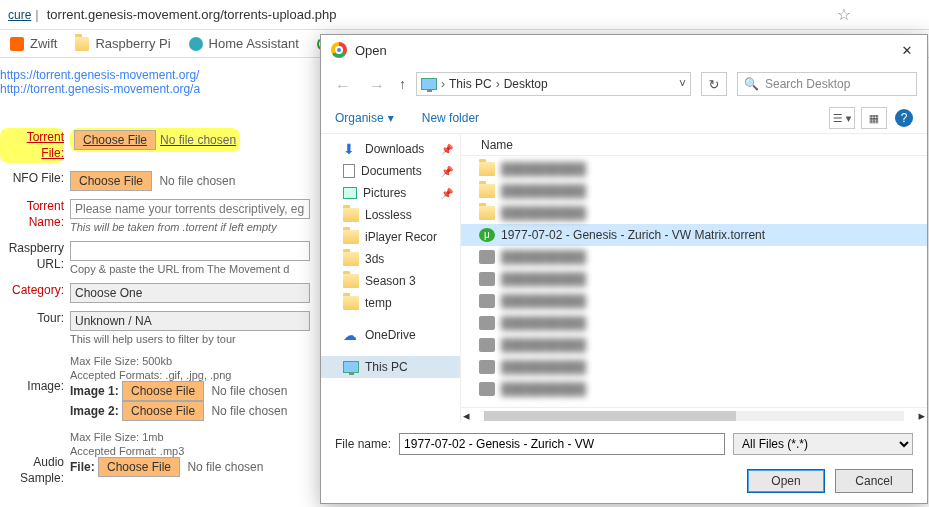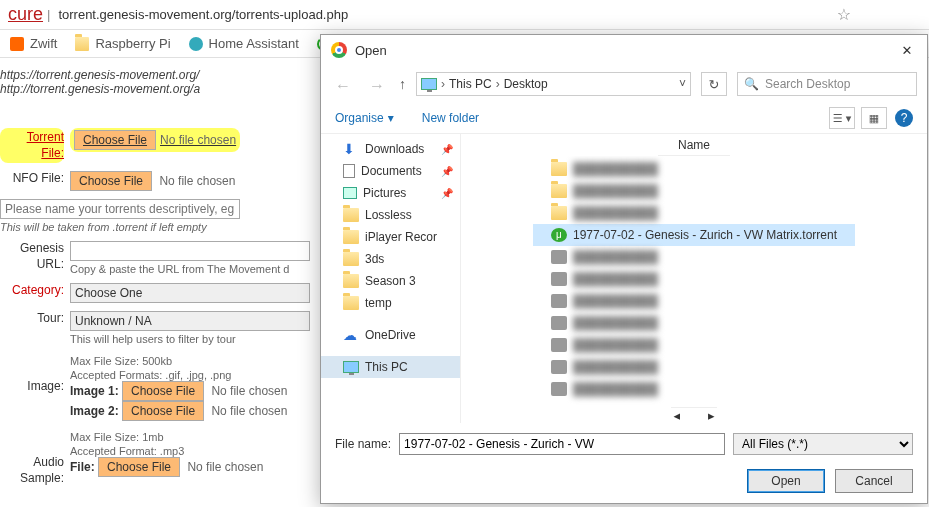--- a/index.html
+++ b/index.html
@@ -1,30 +1,30 @@
 <!DOCTYPE html>
 <html><head>
 <meta charset="utf-8">
 <style>
 * { box-sizing: border-box; margin: 0; padding: 0; font-family: Arial, sans-serif; }
 body { width: 929px; height: 507px; overflow: hidden; background: #fff; font-size: 13px; color: #333; position: relative; }
 .addr-row { display: flex; align-items: center; height: 30px; padding: 0 8px; border-bottom: 1px solid #e0e0e0; }
-.addr-row .secure { color: #b91c1c; font-size: 18px; text-decoration: underline; }
+.addr-row .secure { color: #0c4a6e; font-size: 12px; text-decoration: underline; }
 .addr-row .url { color: #333; margin-left: 4px; flex: 1; font-size: 13px; }
 .addr-row .star { color: #888; font-size: 16px; margin-right: 6px; }
 .addr-row .ext { width: 16px; height: 16px; border-radius: 50%; margin-left: 8px; filter: blur(2px); }
 .bm-row { display: flex; align-items: center; height: 28px; padding: 0 10px; border-bottom: 1px solid #e0e0e0; font-size: 13px; color: #555; }
 .bm-row .bm { display: flex; align-items: center; margin-right: 18px; }
 .bm-row .ficon { width: 14px; height: 14px; margin-right: 6px; }
 .page { padding: 10px 0 0 0; }
 .row { display: flex; align-items: flex-start; margin-bottom: 8px; }
 .lab { width: 70px; text-align: right; padding-right: 6px; font-size: 12px; color: #333; line-height: 1.3; }
 .lab.red { color: #c00; }
 .val { flex: 1; font-size: 12px; }
-.val a { color: #404040; text-decoration: none; font-style: italic; }
+.val a { color: #3b82f6; text-decoration: none; }
 .fields-req { text-align: right; padding-right: 20px; color: #c00; font-size: 12px; margin: 4px 0 10px 0; }
 .filebtn { border: 1px solid #aaa; background: #fdba74; padding: 2px 8px; font-size: 12px; display: inline-block; }
 .filetxt { color: #666; font-size: 12px; margin-left: 4px; }
 .hl { background: #ffff66; border-radius: 8px; padding: 2px 4px; display: inline-flex; align-items: center; text-decoration: underline; }
 .tinp { border: 1px solid #aaa; width: 240px; height: 20px; font-size: 12px; padding: 0 4px; background: #fff; }
 .hint { color: #666; font-size: 11px; font-style: italic; margin-top: 2px; }
 .hint2 { color: #666; font-size: 11px; margin-top: 2px; }
 .sel { border: 1px solid #aaa; background: #efefef; padding: 2px 4px; font-size: 12px; width: 240px; }
 
 .dlg { position: absolute; left: 320px; top: 34px; width: 608px; height: 470px; background: #fff; border: 1px solid #999; box-shadow: 0 4px 20px rgba(0,0,0,0.3); display: flex; flex-direction: column; }
@@ -47,21 +47,21 @@
 .dlg-tool .newf { color: #1a6fb5; margin-left: 28px; }
 .dlg-tool .sp { flex: 1; }
 .dlg-tool .vbtn { width: 26px; height: 22px; border: 1px solid #ccc; margin-left: 6px; display: flex; align-items: center; justify-content: center; color: #555; font-size: 11px; }
 .dlg-tool .help { width: 18px; height: 18px; border-radius: 50%; background: #1a6fb5; color: #fff; display: flex; align-items: center; justify-content: center; font-size: 12px; margin-left: 8px; }
 .dlg-body { flex: 1; display: flex; border-top: 1px solid #eee; overflow: hidden; }
 .dlg-tree { width: 140px; border-right: 1px solid #eee; padding: 4px 0; overflow: hidden; }
 .dlg-tree .ti { display: flex; align-items: center; height: 22px; padding: 0 6px 0 22px; font-size: 12px; gap: 6px; }
 .dlg-tree .ti.hl2 { background: #d8e6f2; }
 .dlg-tree .ti .pin { color: #888; font-size: 10px; margin-left: auto; }
 .dlg-tree .icn { width: 16px; height: 16px; }
-.dlg-list { flex: 1; display: flex; flex-direction: column; position: relative; align-items: center; }
+.dlg-list { flex: 1; display: flex; flex-direction: column; position: relative; }
 .dlg-list .hdr { height: 22px; display: flex; align-items: center; padding: 0 20px; font-size: 12px; color: #333; border-bottom: 1px solid #eee; }
 .dlg-list .items { flex: 1; overflow: hidden; padding: 2px 0; }
 .dlg-list .it { display: flex; align-items: center; height: 22px; padding: 0 18px; font-size: 12px; gap: 6px; }
 .dlg-list .it.sel2 { background: #cde8ff; }
 .dlg-list .it .blur { filter: blur(3px); color: #888; }
 .dlg-list .it .ficon2 { width: 16px; height: 14px; }
 .dlg-scroll { height: 16px; border-top: 1px solid #eee; display: flex; align-items: center; padding: 0 2px; }
 .dlg-scroll .track { flex: 1; height: 10px; background: #f0f0f0; position: relative; margin: 0 14px; }
 .dlg-scroll .thumb { position: absolute; left: 0; width: 60%; top: 0; bottom: 0; background: #ccc; }
 .dlg-bot { padding: 10px 14px; }
@@ -129,28 +129,29 @@
 
   <div class="row">
     <div class="lab">NFO File:</div>
     <div class="val">
       <span class="filebtn">Choose File</span>
       <span class="filetxt">No file chosen</span>
     </div>
   </div>
 
   <div class="row">
+    <div class="lab red">Torrent Name:</div>
     <div class="val">
       <input class="tinp" placeholder="Please name your torrents descriptively, eg." style="">
       <div class="hint">This will be taken from .torrent if left empty</div>
     </div>
   </div>
 
   <div class="row">
-    <div class="lab">Genesis URL:</div>
+    <div class="lab">Raspberry URL:</div>
     <div class="val">
       <input class="tinp" style="">
       <div class="hint2">Copy &amp; paste the URL from The Movement d</div>
     </div>
   </div>
 
   <div class="row">
     <div class="lab red">Category:</div>
     <div class="val">
         <div class="sel">Choose One</div>

